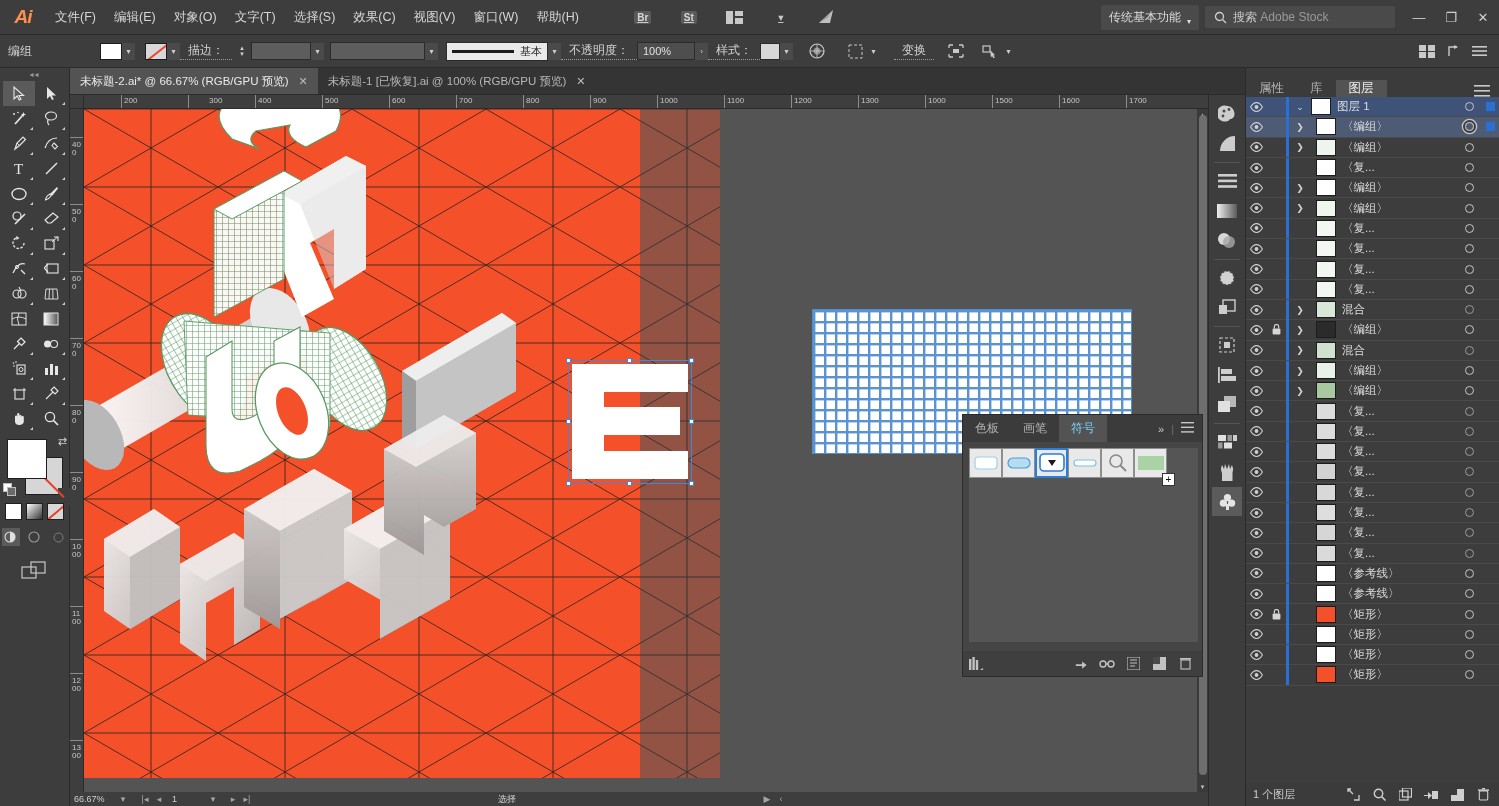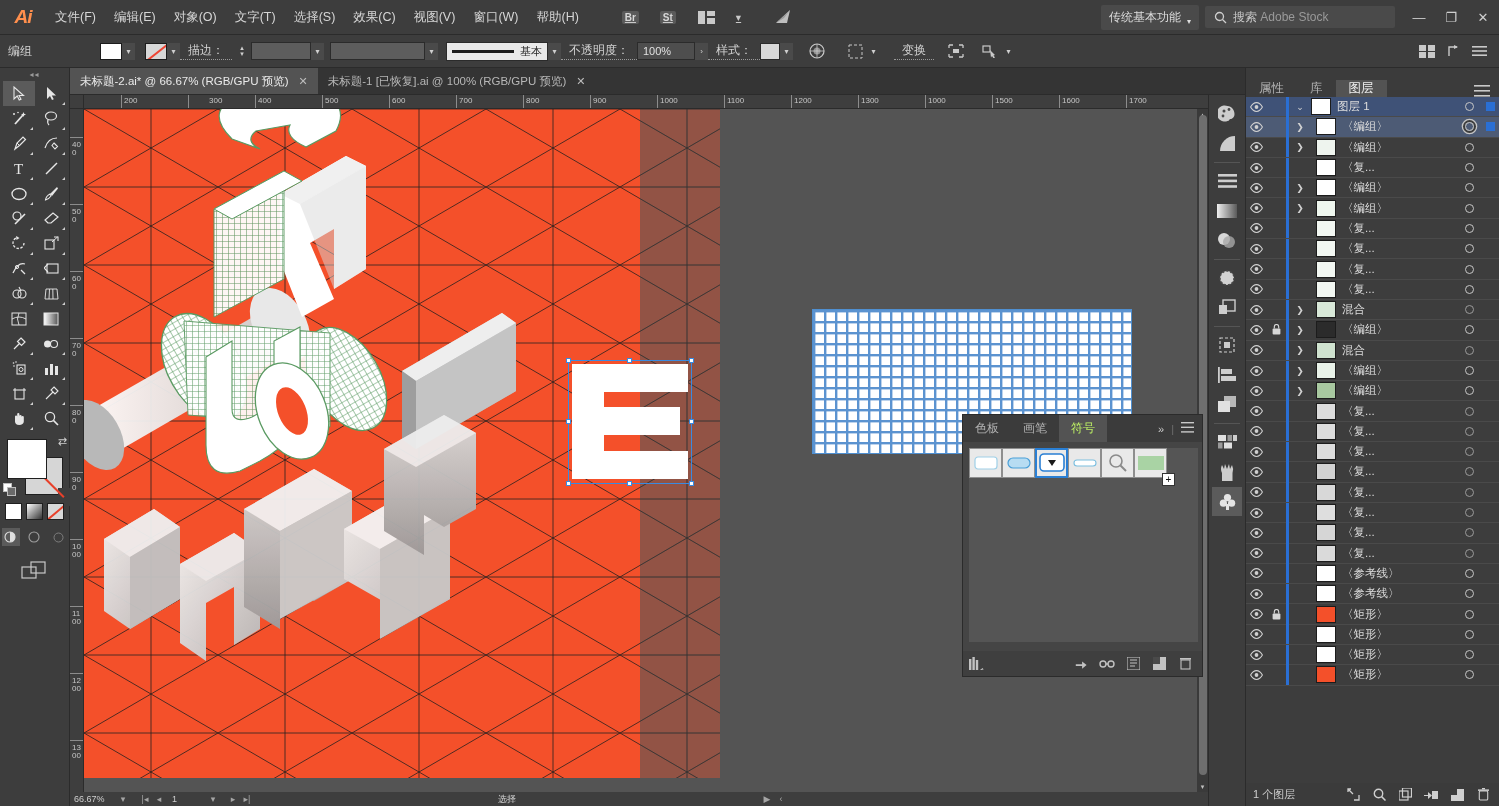--- a/index.html
+++ b/index.html
@@ -7,22 +7,22 @@
               font-family:"Liberation Sans","DejaVu Sans",sans-serif; }
   .app { position:relative; width:1295px; height:806px; background:#323232; color:#d4d4d4; }
 
   
   .menubar { position:absolute; left:0; top:0; width:1499px; height:35px;
              background:#3d3d3d; display:flex; align-items:center; border-bottom:1px solid #2b2b2b; }
   .ai-logo { width:46px; height:35px; display:flex; align-items:center; justify-content:center;
              color:#ff8f4d; font-size:19px; font-weight:bold; font-style:italic; letter-spacing:-1px;}
   .menu-item { padding:0 9px; height:35px; display:flex; align-items:center;
                font-size:12.5px; color:#d6d6d6; cursor:default; }
-  .mb-icon { width:26px; height:20px; margin-left:12px; display:flex; align-items:center;
-             font-size:10.5px; color:#c9c9c9;text-decoration:underline; }
+  .mb-icon { width:26px; height:20px; margin-left:20px; display:flex; align-items:center;
+             justify-content:center; font-size:10.5px; color:#c9c9c9;text-decoration:underline; }
   .sq-badge { background:#5a5a5a; border-radius:2px; padding:1px 3px; font-size:10px;
               color:#d8d8d8; font-weight:bold; }
   .spacer { flex:1; }
   .workspace-btn { display:flex; align-items:flex-end; gap:6px; background:#4a4a4a;
                    border-radius:2px; padding:4px 8px; font-size:12px; color:#ddd; margin-right:6px;}
   .searchbox { display:flex; align-items:center; gap:6px; background:#4a4a4a; border-radius:2px;
                padding:4px 9px; width:190px; height:22px; margin-right:8px; }
   .searchbox .ph { font-size:12px; color:#9a9a9a; }
   .searchbox .ph b { color:#c6c6c6; font-weight:normal; }
   .winbtn { width:32px; height:35px; display:flex; align-items:center; justify-content:center;
@@ -123,21 +123,21 @@
   .sb-zoom { width:46px; padding-left:4px; }
   .sb-ctl { width:14px; display:flex; align-items:center; justify-content:center; color:#a5a5a5; }
   .sb-page { width:40px; text-align:left; padding-left:6px; }
   .sb-status { flex:1; text-align:center; color:#d4d4d4; }
 
   
   .sympanel { position:absolute; left:962px; top:414px; width:241px; height:263px;
               background:#454545; border:1px solid #2b2b2b; }
   .sym-tabs { height:27px; background:#3b3b3b; display:flex; align-items:stretch; }
   .sym-tab { display:flex; align-items:center; padding:0 12px; font-size:12px; color:#b2b2b2; }
-  .sym-tab.active { background:#535353; color:#bef264; }
+  .sym-tab.active { background:#535353; color:#7dd3fc; }
   .sym-menu { margin-left:auto; display:flex; align-items:center; gap:7px; padding-right:8px;
               color:#c9c9c9; font-size:11px; }
   .sym-body { position:absolute; left:6px; top:33px; width:229px; height:194px; background:#555; }
   .sym-row { display:flex; }
   .sym-cell { width:33px; height:30px; background:#e9e9e9; border:1px solid #8e8e8e;
               display:flex; align-items:center; justify-content:center; position:relative; }
   .sym-cell.sel { border:2px solid #2a7fd4; }
   .sym-bot { position:absolute; left:0; bottom:0; width:239px; height:25px; background:#3f3f3f;
              display:flex; align-items:center; color:#c2c2c2; font-size:11px; }
   .sb-icon { width:26px; height:25px; display:flex; align-items:center; justify-content:center; }

